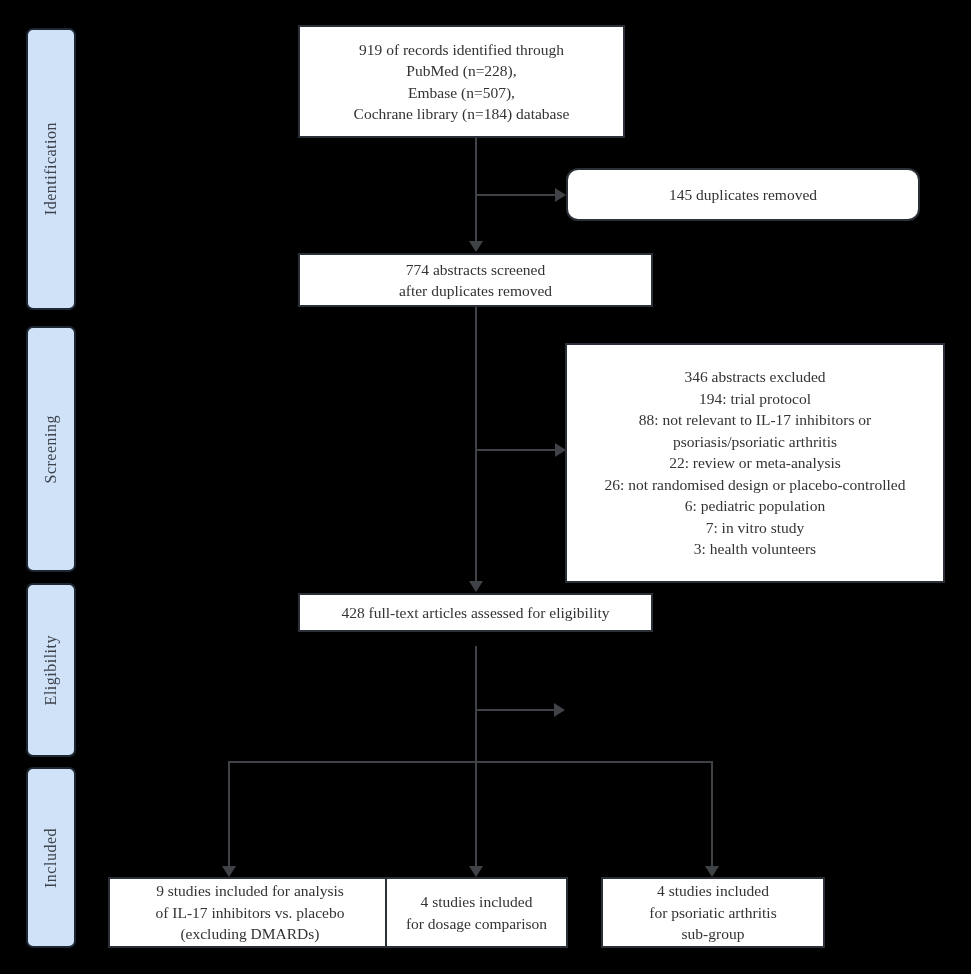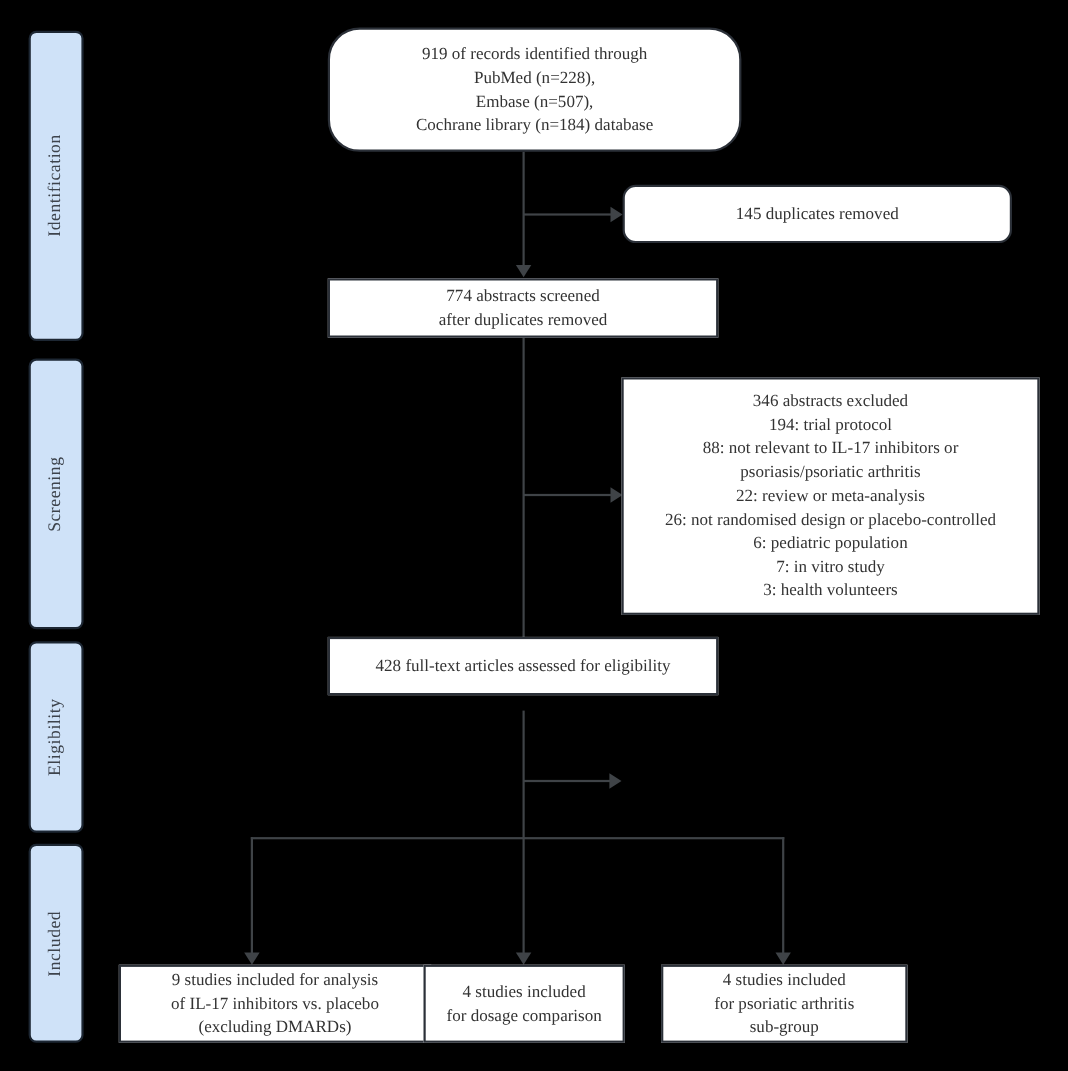--- a/index.html
+++ b/index.html
@@ -97,49 +97,49 @@
   <div class="stage" style="top:326px; height:246px;">
     <span class="stagetext">Screening</span>
   </div>
   <div class="stage" style="top:583px; height:174px;">
     <span class="stagetext">Eligibility</span>
   </div>
   <div class="stage" style="top:767px; height:181px;">
     <span class="stagetext">Included</span>
   </div>
 
-  <div class="pbox" style="left:298px; top:25px; width:376px; height:113px;border-radius:29px;">
+  <div class="pbox" style="left:298px; top:25px; width:327px; height:113px;">
     <span>919 of records identified through
 PubMed (n=228),
 Embase (n=507),
 Cochrane library (n=184) database</span>
   </div>
 
   <div class="pbox" style="left:566px; top:168px; width:354px; height:53px;border-radius:12px;">
     <span>145 duplicates removed</span>
   </div>
 
   <div class="pbox" style="left:298px; top:253px; width:355px; height:54px;">
     <span>774 abstracts screened
 after duplicates removed</span>
   </div>
 
-  <div class="pbox" style="left:565px; top:343px; width:380px; height:216px;">
+  <div class="pbox" style="left:565px; top:343px; width:380px; height:240px;">
     <span>346 abstracts excluded
 194: trial protocol
 88: not relevant to IL-17 inhibitors or
 psoriasis/psoriatic arthritis
 22: review or meta-analysis
 26: not randomised design or placebo-controlled
 6: pediatric population
 7: in vitro study
 3: health volunteers</span>
   </div>
 
-  <div class="pbox" style="left:298px; top:579px; width:355px; height:53px;">
+  <div class="pbox" style="left:298px; top:593px; width:355px; height:39px;">
     <span>428 full-text articles assessed for eligibility</span>
   </div>
 
 
   <div class="pbox" style="left:108px; top:877px; width:284px; height:71px;">
     <span>9 studies included for analysis
 of IL-17 inhibitors vs. placebo
 (excluding DMARDs)</span>
   </div>
 

